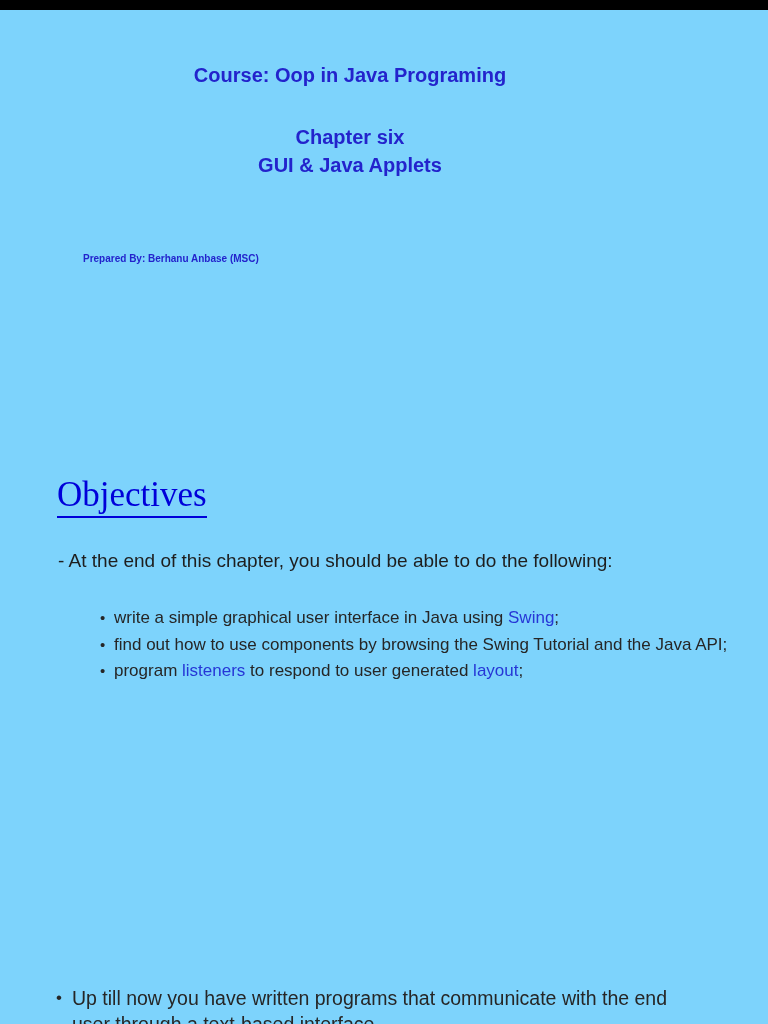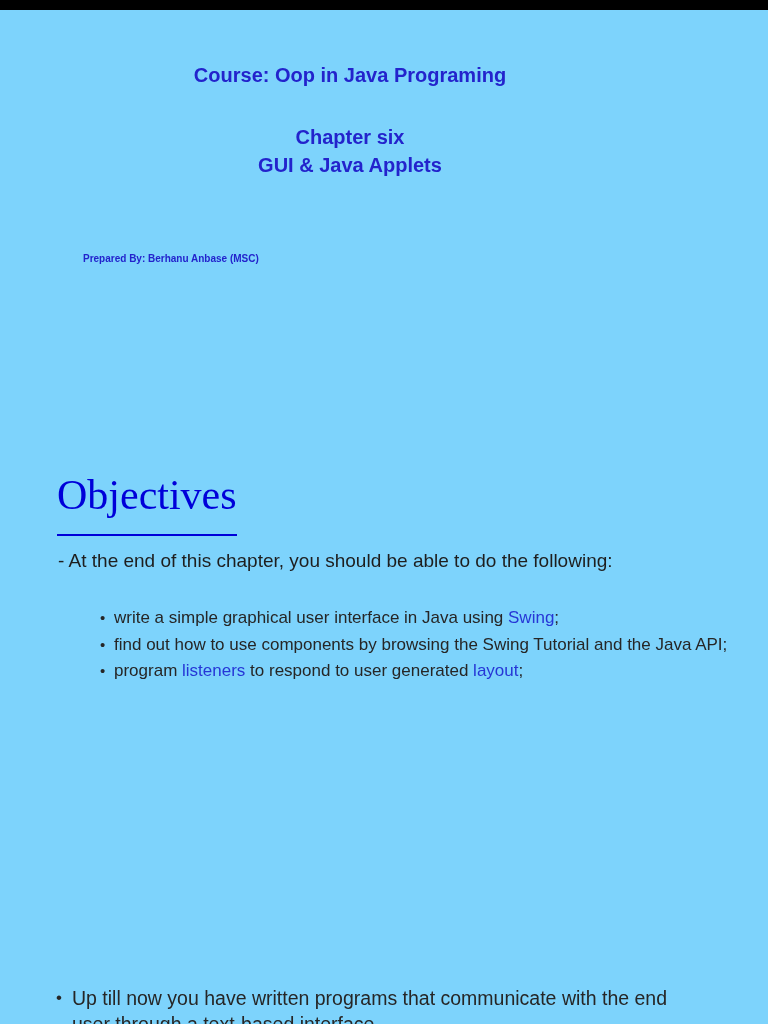--- a/index.html
+++ b/index.html
@@ -34,24 +34,24 @@
   .t3{top:153px;text-align:center;}
   .prepared{
     position:absolute;left:83px;top:237px;
     font-weight:bold;font-size:10px;
     color:var(--title-blue);
     margin-top:16px;
   }
   .obj-heading{
     position:absolute;left:57px;top:476px;
     font-family:"Liberation Serif",serif;
-    font-size:42px;line-height:38px;
+    font-size:35px;line-height:38px;
     color:var(--link-blue);
     border-bottom:2px solid var(--link-blue);
-    padding-bottom:20px;
+    padding-bottom:2px;
     cursor:pointer;
   }
   .obj-lead{
     position:absolute;left:58px;top:549px;
     font-size:19px;line-height:23px;
     color:var(--text-dark);
   }
   ul.bullets{
     list-style:none;
     position:absolute;

